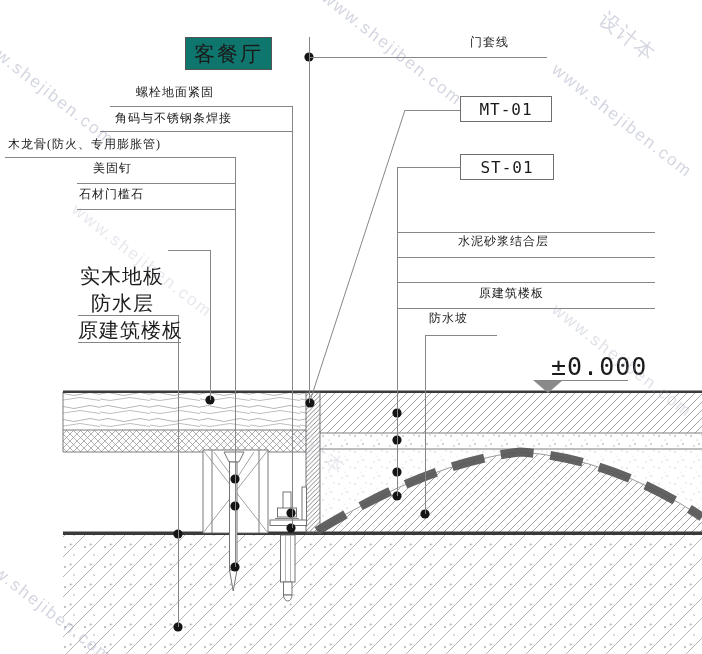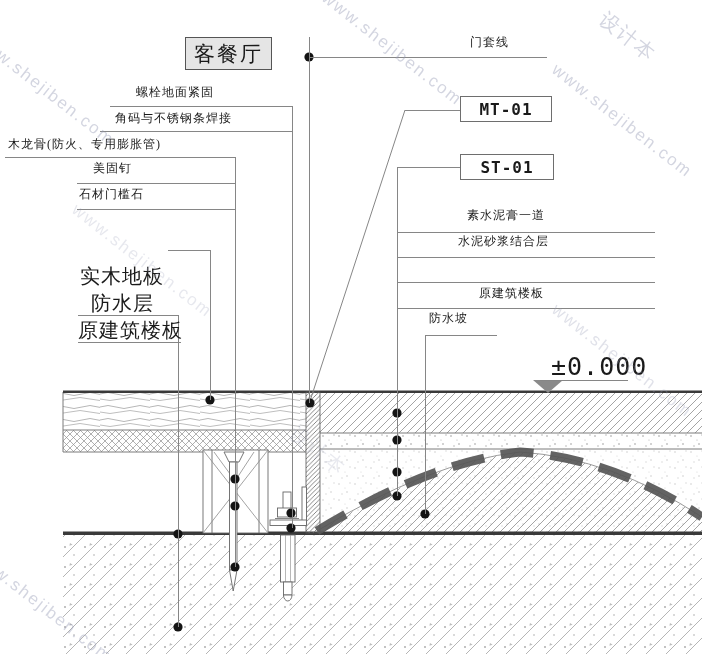--- a/index.html
+++ b/index.html
@@ -4,22 +4,22 @@
 <style>
   html,body{margin:0;padding:0;background:#ffffff;}
   .stage{position:relative;width:702px;height:654px;background:#fff;overflow:hidden;
          font-family:"Liberation Serif","DejaVu Serif",serif;color:#1a1a1a;}
   .stage svg{position:absolute;left:0;top:0;z-index:1;}
   .hl,.vl{position:absolute;background:#868686;z-index:2;}
   .hl{height:1px;} .vl{width:1px;}
   .lbl{position:absolute;z-index:3;font-size:12px;letter-spacing:1px;white-space:nowrap;line-height:1.1;}
   .code{position:absolute;z-index:3;border:1px solid #6e6e6e;background:#fff;
         display:flex;align-items:center;justify-content:center;
-        font-family:"DejaVu Sans Mono","Liberation Mono",monospace;font-size:16px;letter-spacing:1px;font-weight:bold;}
-  .roombox{position:absolute;z-index:3;border:1px solid #555;background:#e5e5e5;
+        font-family:"DejaVu Sans Mono","Liberation Mono",monospace;font-size:16px;letter-spacing:1px;}
+  .roombox{position:absolute;z-index:3;border:1px solid #555;background:#0f766e;
         display:flex;align-items:center;justify-content:center;font-size:21px;letter-spacing:2px;}
   .elev{position:absolute;z-index:3;font-family:"DejaVu Sans Mono","Liberation Mono",monospace;
         font-size:25px;letter-spacing:1px;}
   .wm{position:absolute;z-index:4;color:rgba(150,156,180,0.42);font-size:17px;letter-spacing:2px;
       transform:rotate(38deg);transform-origin:left top;pointer-events:none;white-space:nowrap;
       font-family:"Liberation Sans","DejaVu Sans",sans-serif;}
 </style>
 </head>
 <body>
 
@@ -171,21 +171,20 @@
   <div class="lbl" style="left:91px;top:292px;font-size:20px">防水层</div>
   <div class="lbl" style="left:78px;top:319px;font-size:20px">原建筑楼板</div>
 
   <div class="lbl" style="left:470px;top:36px">门套线</div>
   <div class="code" style="left:460px;top:96px;width:90px;height:24px">
     <span>MT-01</span>
   </div>
   <div class="code" style="left:460px;top:154px;width:92px;height:24px">
     <span>ST-01</span>
   </div>
-  <div class="lbl" style="left:467px;top:209px">素水泥膏一道</div>
   <div class="lbl" style="left:458px;top:235px">水泥砂浆结合层</div>
   <div class="lbl" style="left:479px;top:287px">原建筑楼板</div>
   <div class="lbl" style="left:429px;top:312px">防水坡</div>
 
   <div class="elev" style="left:551px;top:352px">±0.000</div>
 
   <div class="wm" style="left:-18px;top:28px">www.shejiben.com</div>
   <div class="wm" style="left:330px;top:-12px">www.shejiben.com</div>
   <div class="wm" style="left:560px;top:60px">www.shejiben.com</div>
   <div class="wm" style="left:-20px;top:545px">www.shejiben.com</div>

